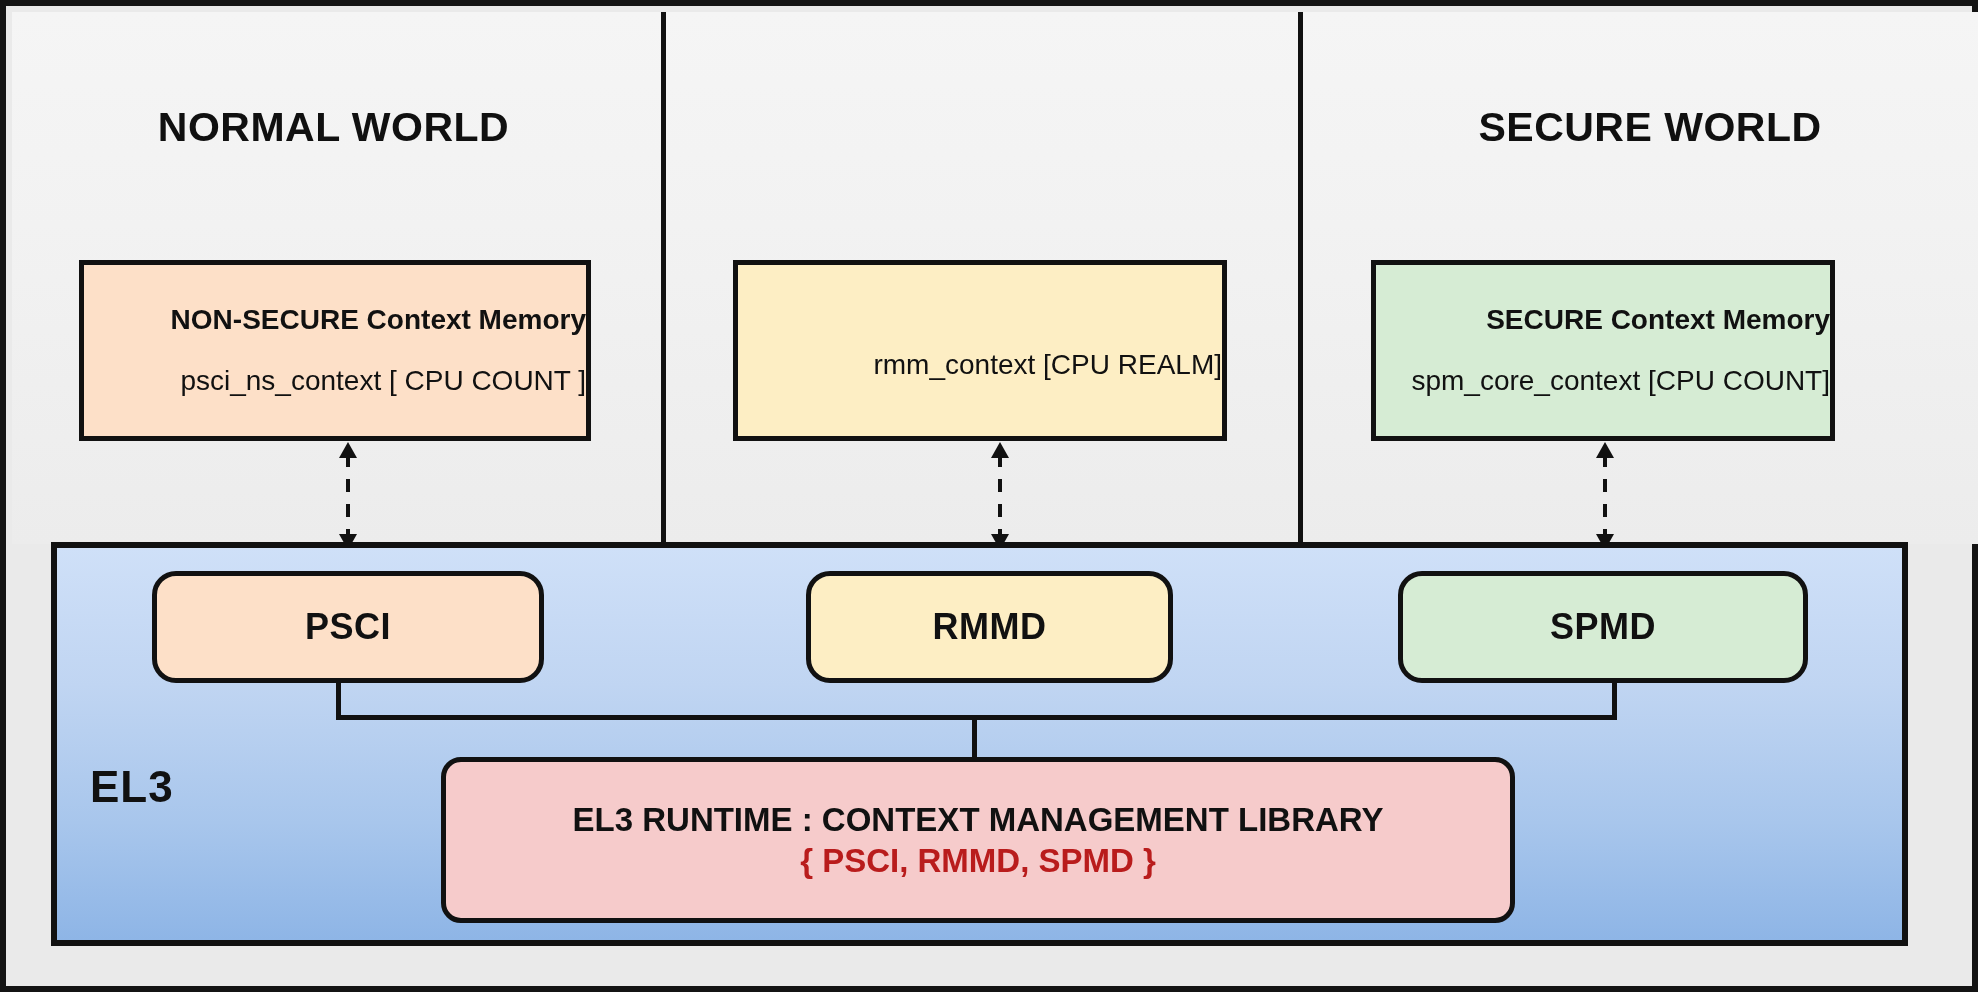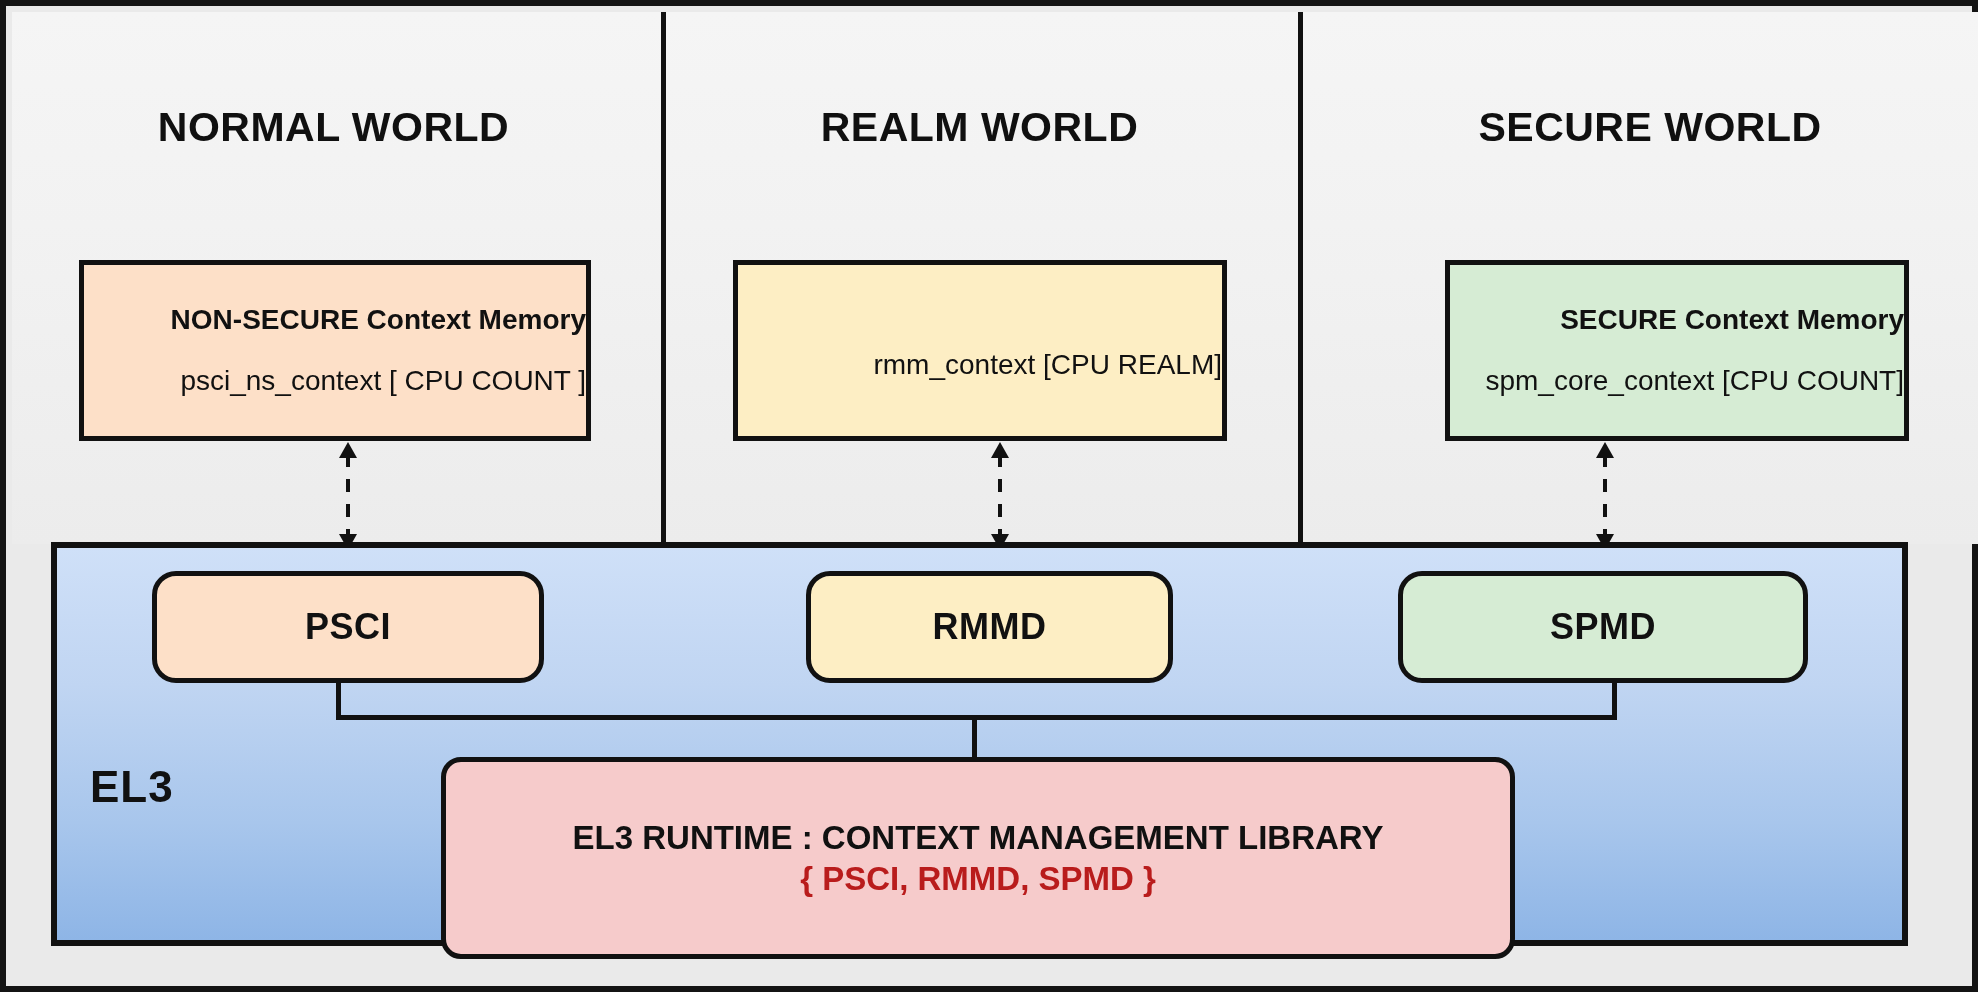--- a/index.html
+++ b/index.html
@@ -53,21 +53,21 @@
   .ctxbox .ctx-title{
     font-size:28px;font-weight:bold;color:#111111;
     white-space:nowrap;line-height:1.1;
   }
   .ctxbox .ctx-sub{
     font-size:28px;font-weight:normal;color:#111111;
     white-space:nowrap;margin-top:30px;line-height:1.1;
   }
   #ctx-ns{left:73px;width:512px;background:#fde0c8;}
   #ctx-realm{left:727px;width:494px;background:#fdeec4;}
-  #ctx-secure{left:1439px;width:464px;background:#d6ecd4;}
+  #ctx-secure{left:1365px;width:464px;background:#d6ecd4;}
 
   
   .dashedarrow{
     position:absolute;top:436px;height:108px;width:26px;
   }
   .dashedarrow .stem{
     position:absolute;left:11px;top:12px;width:4px;height:84px;
     background:repeating-linear-gradient(180deg,#111 0 13px,transparent 13px 25px);
   }
   .dashedarrow .head-up{
@@ -111,21 +111,21 @@
 
   
   .conn{position:absolute;background:#111111;}
   #conn-h      {left:330px;  top:709px; width:1281px; height:5px;}
   #conn-v-psci {left:330px;  top:677px; width:5px;    height:34px;}
   #conn-v-spmd {left:1606px; top:677px; width:5px;    height:34px;}
   #conn-v-mid  {left:966px;  top:709px; width:5px;    height:44px;}
 
   
   #runtime{
-    position:absolute;left:435px;top:751px;width:1074px;height:202px;
+    position:absolute;left:435px;top:751px;width:1074px;height:166px;
     box-sizing:border-box;
     border:5px solid #111111;border-radius:20px;
     background:#f6cbcb;
     display:flex;flex-direction:column;
     align-items:center;justify-content:center;
     text-align:center;
   }
   #runtime .rt-line1{
     font-size:33px;font-weight:bold;color:#111111;line-height:1.25;white-space:nowrap;
   }
@@ -137,21 +137,20 @@
 <body>
 
 <div id="canvas">
 
   <div class="worlds">
     <div class="divider" id="div-1"></div>
     <div class="divider" id="div-2"></div>
   </div>
 
   <div class="world-title" id="title-normal">NORMAL WORLD</div>
-  <div class="world-title" id="title-realm">REALM WORLD</div>
   <div class="world-title" id="title-secure">SECURE WORLD</div>
 
   <div class="ctxbox" id="ctx-ns">
     <div class="ctx-title">NON-SECURE Context Memory</div>
     <div class="ctx-sub">psci_ns_context  [ CPU COUNT ]</div>
   </div>
 
   <div class="ctxbox" id="ctx-realm">
     <div class="ctx-sub">rmm_context [CPU REALM]</div>
   </div>

